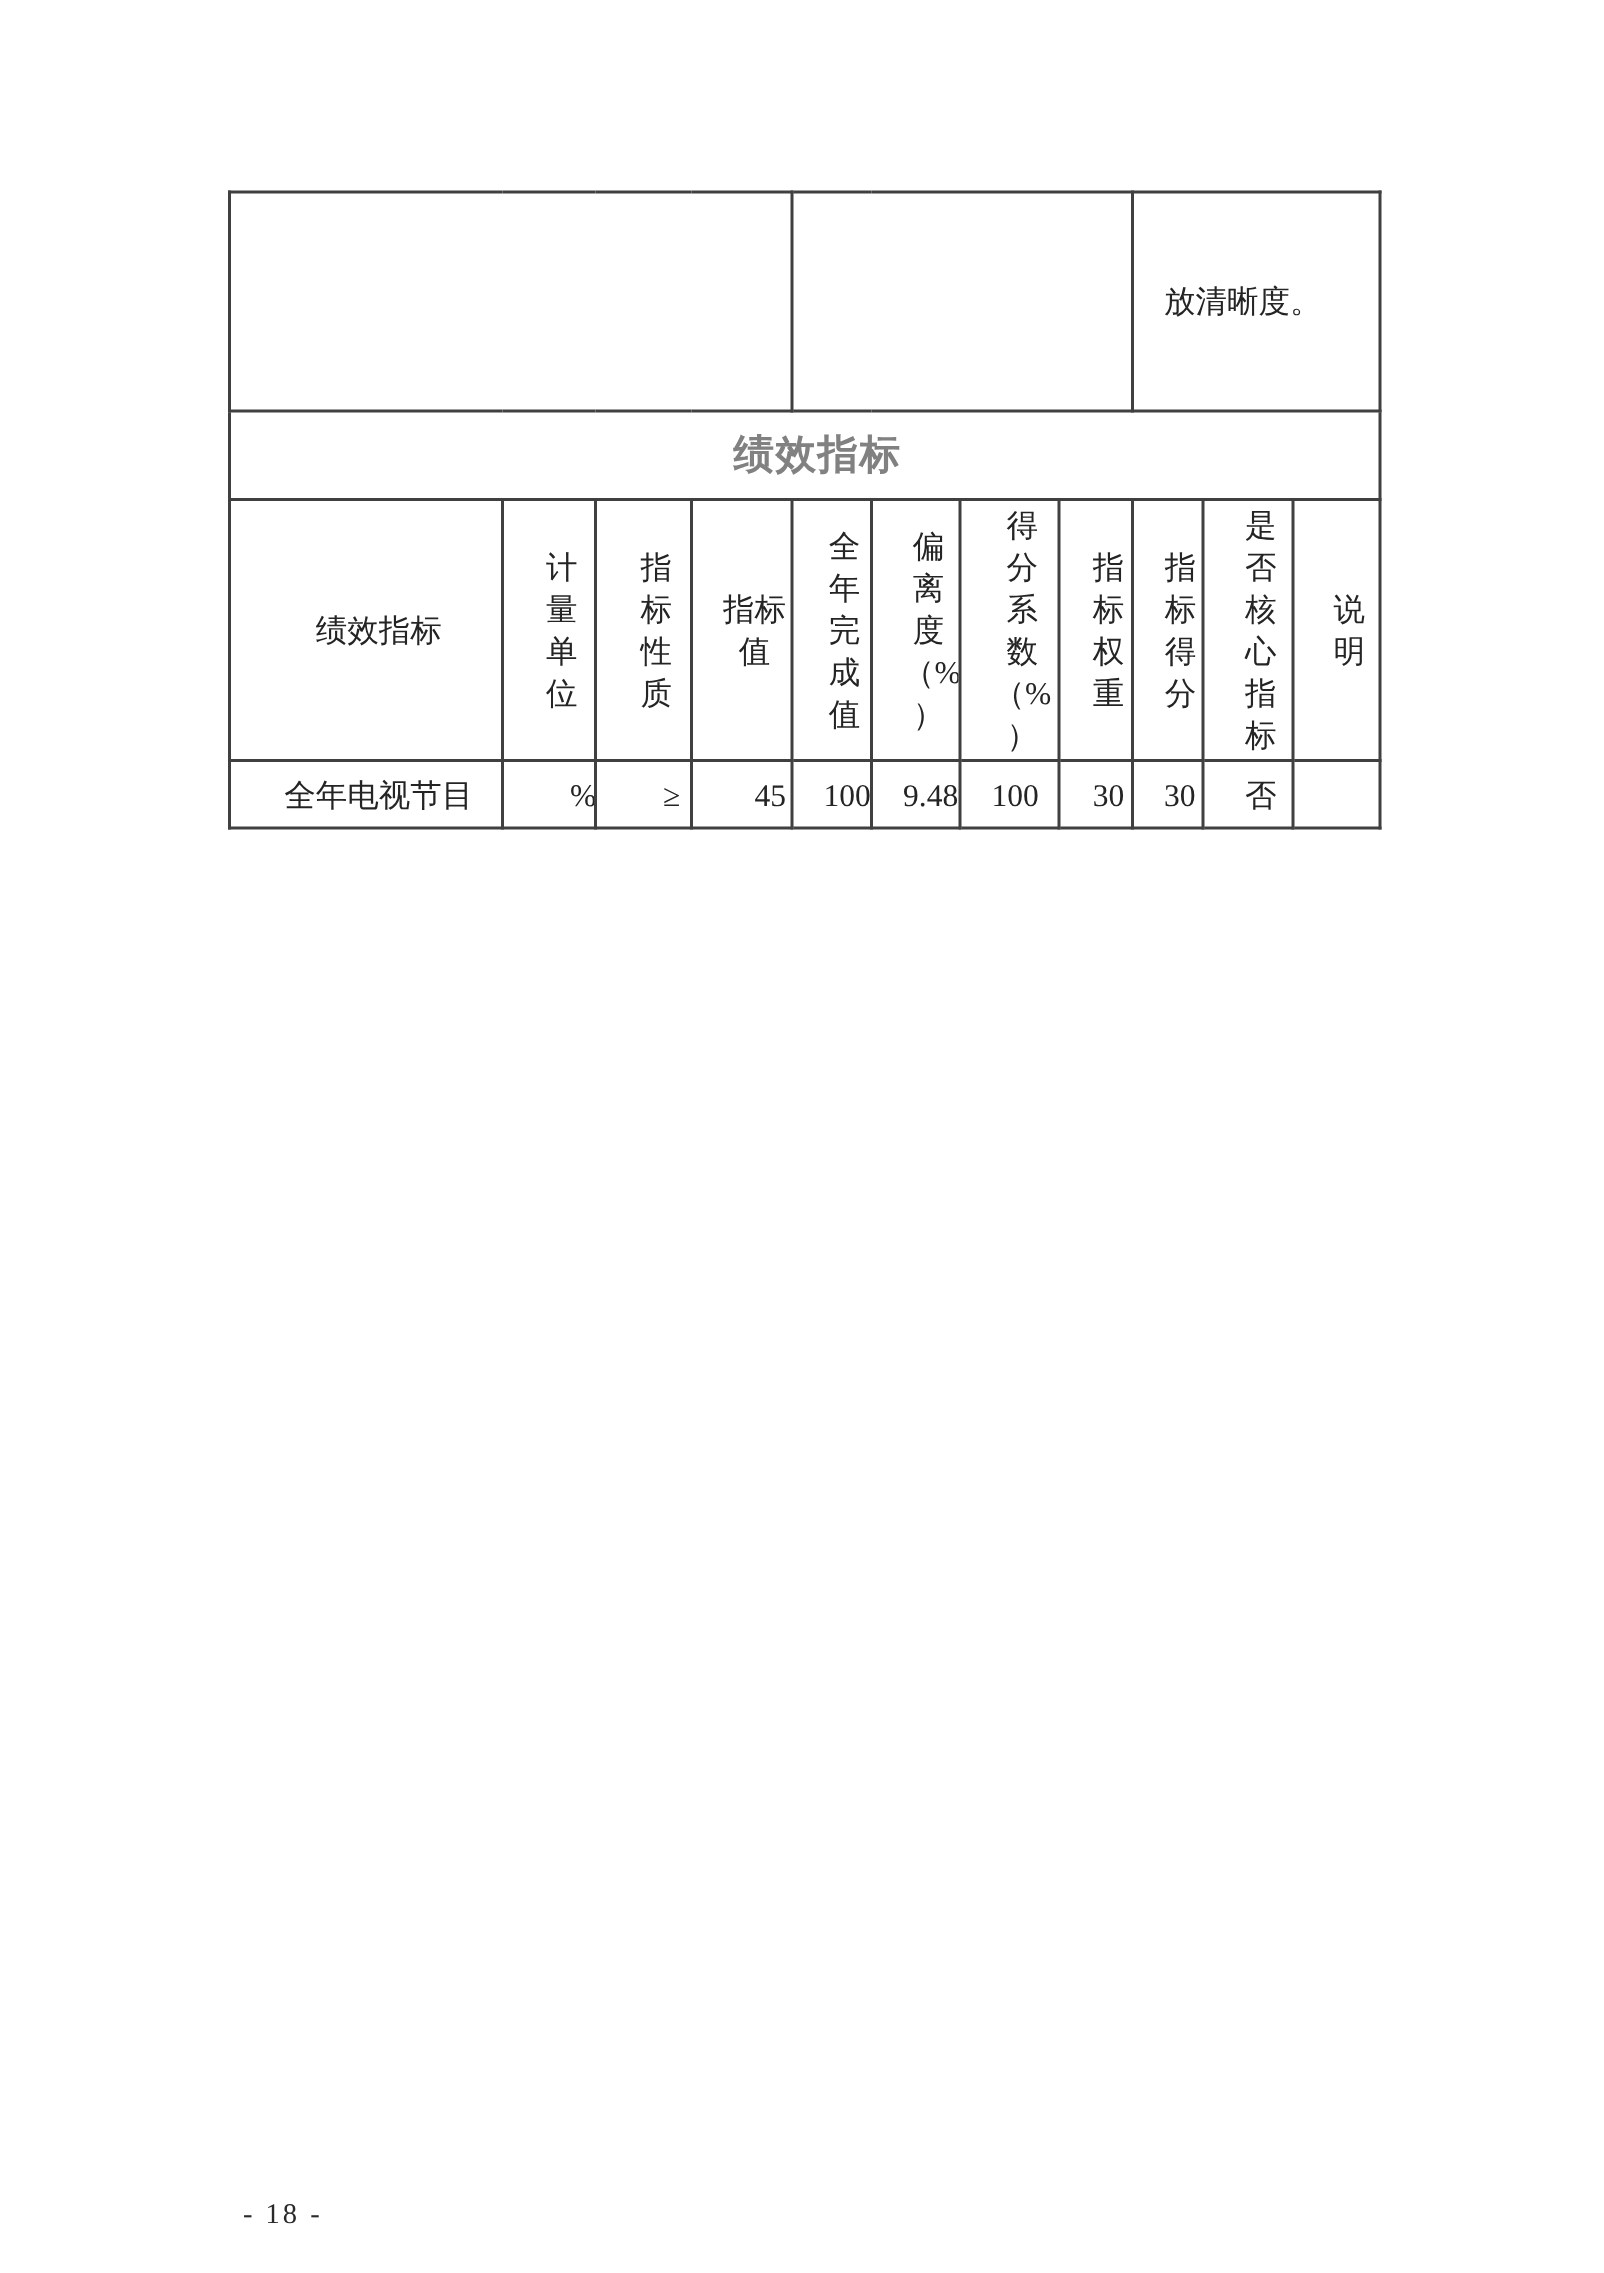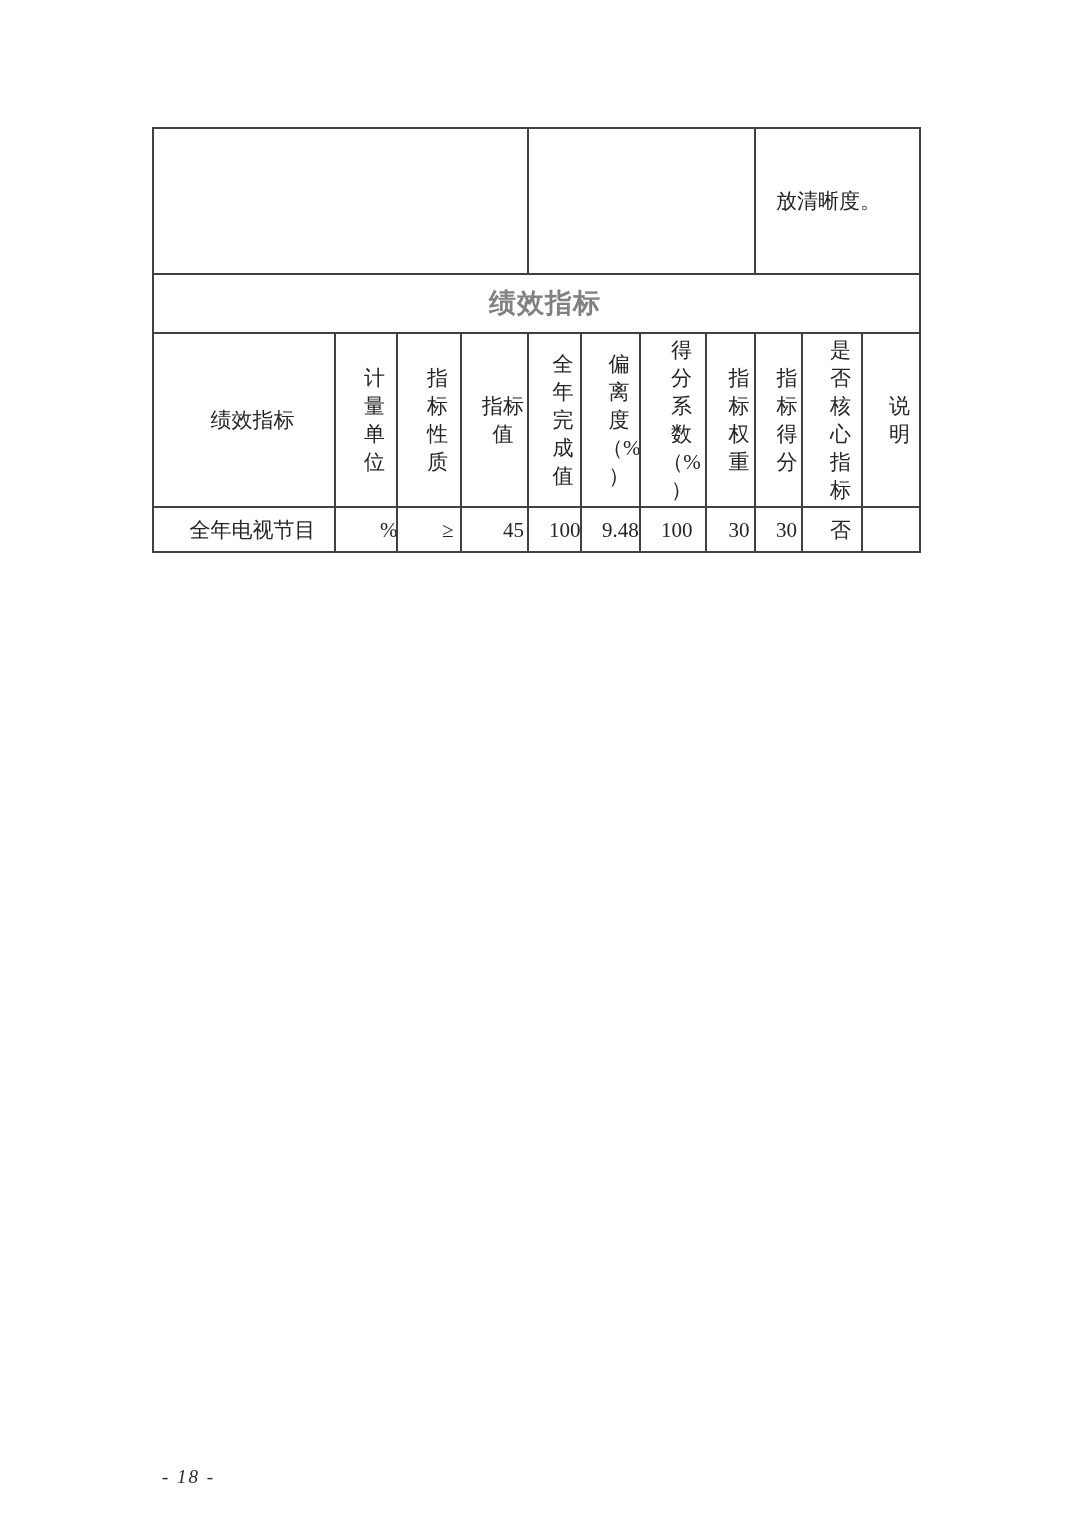--- a/index.html
+++ b/index.html
@@ -85,21 +85,20 @@
     padding-right: 9px;
     text-indent: 0;
   }
   .page-number {
     position: absolute;
     left: 162px;
     top: 1466px;
     font-size: 19px;
     color: #2a2a2a;
     letter-spacing: 2px;
-    font-style: italic;
   }
 </style>
 </head>
 <body>
 
 <div class="page">
 
   <table class="perf">
     <colgroup>
       <col style="width:182px">

